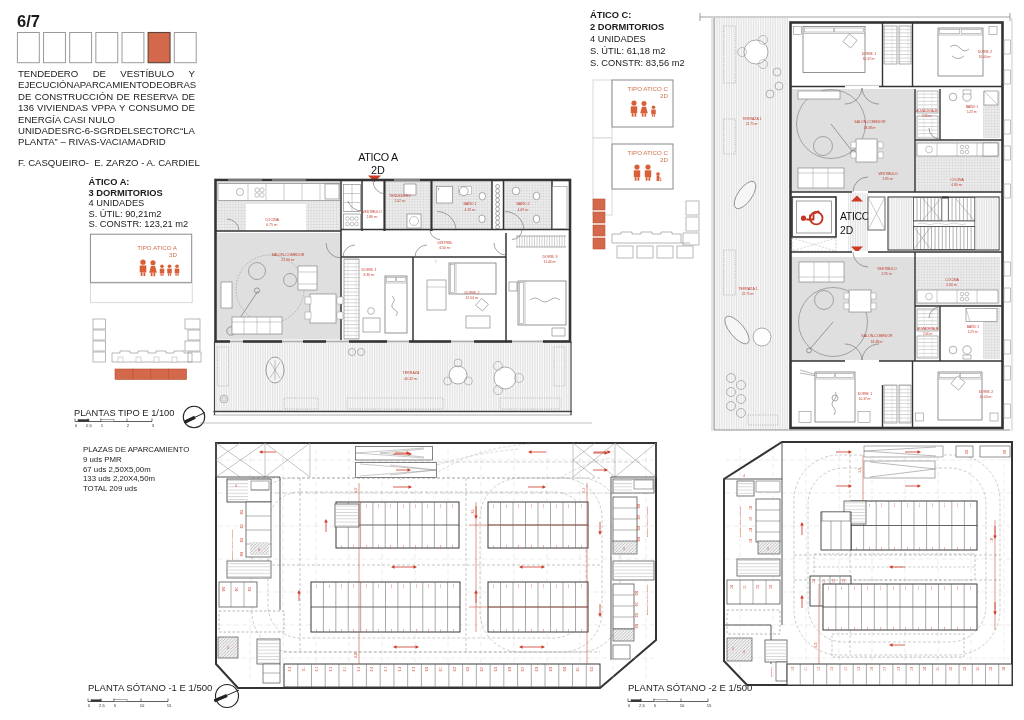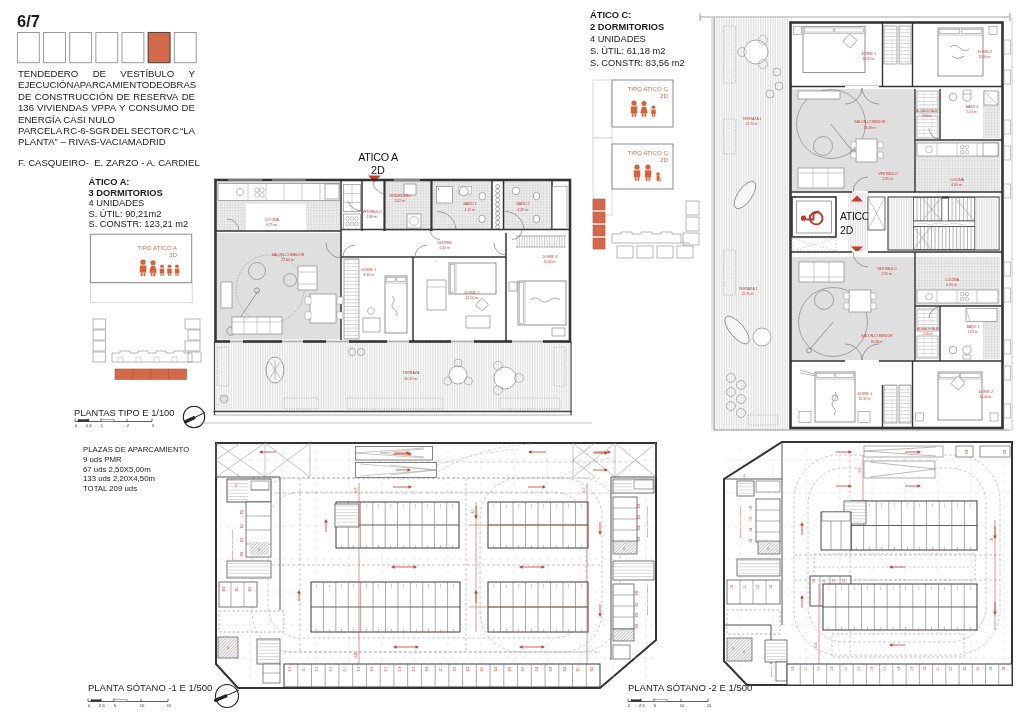--- a/index.html
+++ b/index.html
@@ -28,21 +28,21 @@
 <div class="row">
       <span>136</span>
       <span>VIVIENDAS</span>
       <span>VPPA</span>
       <span>Y</span>
       <span>CONSUMO</span>
       <span>DE</span>
     </div>
 <div>ENERGÍA CASI NULO</div>
 <div class="row">
-      <span>PARCELA</span>
+      <span>UNIDADES</span>
       <span>RC-6-SGR</span>
       <span>DEL</span>
       <span>SECTOR</span>
       <span>C</span>
       <span>“LA</span>
     </div>
 <div>PLANTA” – RIVAS-VACIAMADRID</div>
 <div style="height:9px"></div>
 <div style="white-space:nowrap">F. CASQUEIRO-&nbsp; E. ZARZO - A. CARDIEL</div>
 </div>

